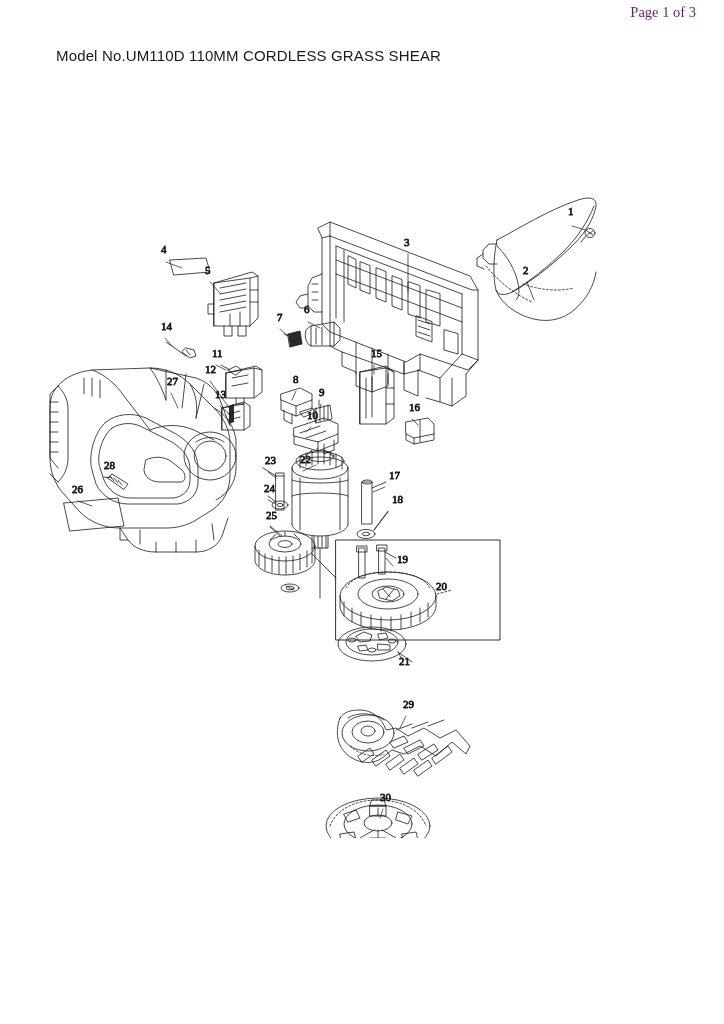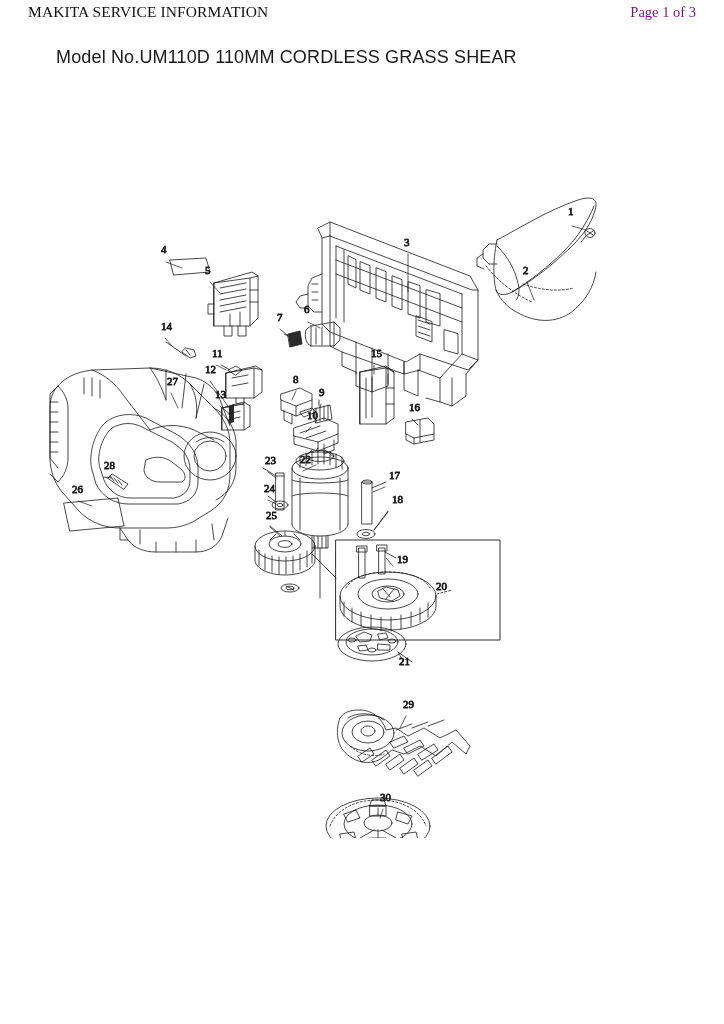--- a/index.html
+++ b/index.html
@@ -38,21 +38,21 @@
     font-family: "Liberation Serif", serif;
     font-size: 14.5px;
     color: #701a75;
     white-space: nowrap;
   }
   .model-line {
     position: absolute;
     left: 56px;
     top: 47px;
     font-family: "Liberation Sans", sans-serif;
-    font-size: 18px;
+    font-size: 15px;
     color: #1a1a1a;
     letter-spacing: 0.15px;
     white-space: nowrap;
   }
   
   .diagram {
     position: absolute;
     left: 0;
     top: 78px;
     width: 724px;
@@ -63,21 +63,20 @@
     font-family: "Liberation Serif", serif;
     font-size: 11px;
     fill: #111111;
   }
 </style>
 </head>
 <body>
 
 <div class="page">
 
-  <div class="hdr-title">MAKITA SERVICE INFORMATION</div>
   <div class="hdr-page">Page 1 of 3</div>
   <div class="model-line">Model No.UM110D 110MM CORDLESS GRASS SHEAR</div>
 
   <div class="diagram">
     <svg width="724" height="760" viewBox="0 0 724 760" xmlns="http://www.w3.org/2000/svg" fill="none" stroke="#1a1a1a" stroke-width="0.8" stroke-linecap="round" stroke-linejoin="round">
 
       <g>
         <path d="M497,162 C520,150 548,132 578,122 C590,118 597,120 596,128
                  C594,140 586,154 574,166 C556,184 536,200 516,212
                  C506,218 498,218 496,212 C494,204 492,186 497,162 Z"></path>

